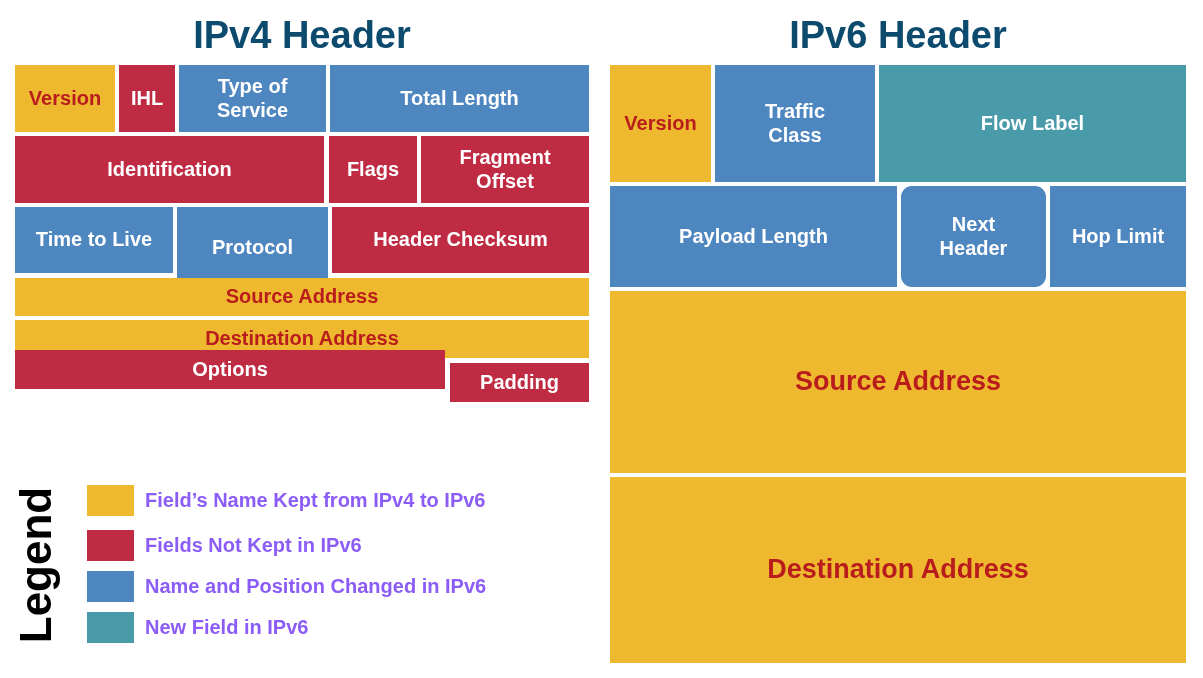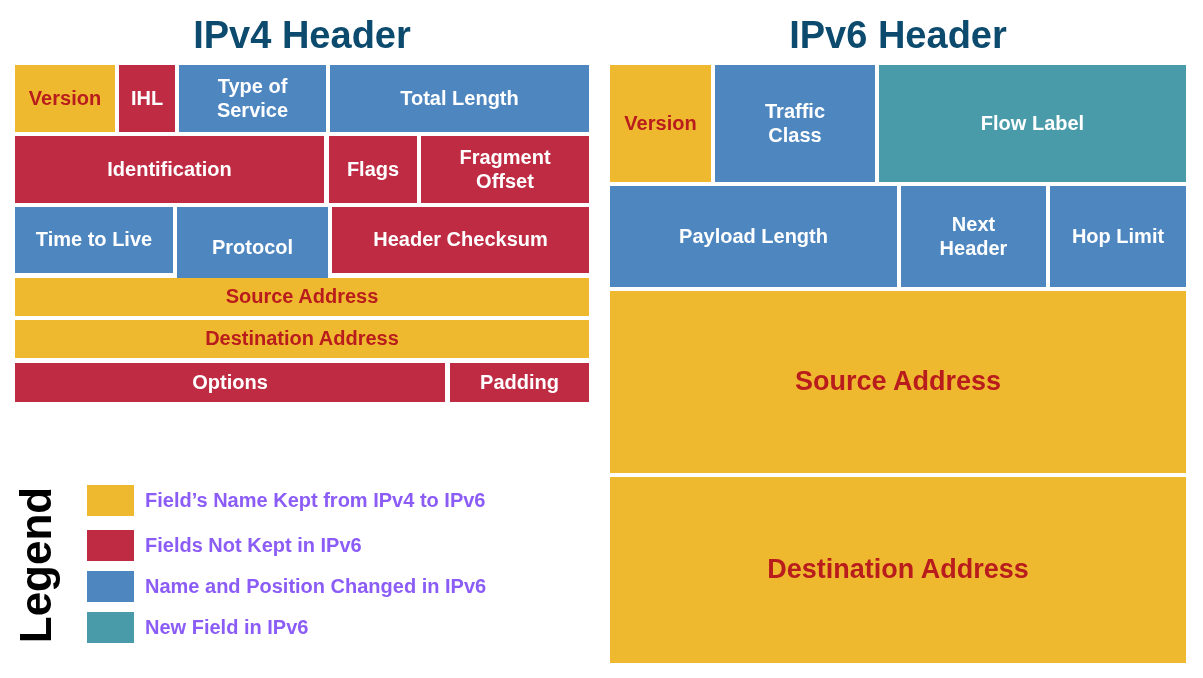--- a/index.html
+++ b/index.html
@@ -79,29 +79,29 @@
   <div class="cell" style="left: 329px; top: 136px; width: 88px; height: 67px; background-color: rgb(190, 43, 67);">Flags</div>
   <div class="cell" style="left: 15px; top: 136px; width: 309px; height: 67px; background-color: rgb(190, 43, 67);">Identification</div>
   <div class="cell" style="left: 421px; top: 136px; width: 168px; height: 67px; padding: 0px 30px; background-color: rgb(190, 43, 67);">Fragment Offset</div>
 
   <div class="cell" style="left: 15px; top: 207px; width: 158px; height: 66px; background-color: rgb(78, 134, 192);">Time to Live</div>
   <div class="cell" style="left: 177px; top: 207px; width: 151px; height: 81px; background-color: rgb(78, 134, 192);">Protocol</div>
   <div class="cell" style="left: 332px; top: 207px; width: 257px; height: 66px; background-color: rgb(190, 43, 67);">Header Checksum</div>
 
   <div class="cell on-yellow" style="left: 15px; top: 278px; width: 574px; height: 38px; background-color: rgb(239, 185, 47);">Source Address</div>
   <div class="cell on-yellow" style="left: 15px; top: 320px; width: 574px; height: 38px; background-color: rgb(239, 185, 47);">Destination Address</div>
-  <div class="cell" style="left: 15px; top: 363px; width: 430px; height: 39px; background-color: rgb(190, 43, 67);">Options</div>
+  <div class="cell" style="left: 15px; top: 350px; width: 430px; height: 39px; background-color: rgb(190, 43, 67);">Options</div>
   <div class="cell" style="left: 450px; top: 363px; width: 139px; height: 39px; background-color: rgb(190, 43, 67);">Padding</div>
 
   <div class="cell on-yellow" style="left: 610px; top: 65px; width: 101px; height: 117px; background-color: rgb(239, 185, 47);">Version</div>
   <div class="cell" style="left: 715px; top: 65px; width: 160px; height: 117px; padding: 17px 35px; background-color: rgb(78, 134, 192);">Traffic Class</div>
   <div class="cell" style="left: 879px; top: 65px; width: 307px; height: 117px; background-color: rgb(73, 155, 169);">Flow Label</div>
 
   <div class="cell" style="left: 610px; top: 186px; width: 287px; height: 101px; background-color: rgb(78, 134, 192);">Payload Length</div>
-  <div class="cell" style="left: 901px; top: 186px; width: 145px; height: 101px; padding: 0px 30px; background-color: rgb(78, 134, 192);">Next Header</div>
+  <div class="cell" style="left: 901px; top: 186px; width: 145px; height: 101px; padding: 0px 30px; background-color: rgb(78, 134, 192); border-radius: 11px;">Next Header</div>
   <div class="cell" style="left: 1050px; top: 186px; width: 136px; height: 101px; background-color: rgb(78, 134, 192);">Hop Limit</div>
 
   <div class="cell on-yellow big" style="left: 610px; top: 291px; width: 576px; height: 182px; background-color: rgb(239, 185, 47);">Source Address</div>
   <div class="cell on-yellow big" style="left: 610px; top: 477px; width: 576px; height: 186px; background-color: rgb(239, 185, 47);">Destination Address</div>
 
   <div>
     <div class="legend-title-box" style="left:-46px; top:537px; width:164px; height:56px; line-height:56px;">Legend</div>
 
     <div class="legend-swatch" style="left: 87px; top: 485px; background-color: rgb(239, 185, 47);"></div>
     <div class="legend-label" style="top:485px;">Field’s Name Kept from IPv4 to IPv6</div>

